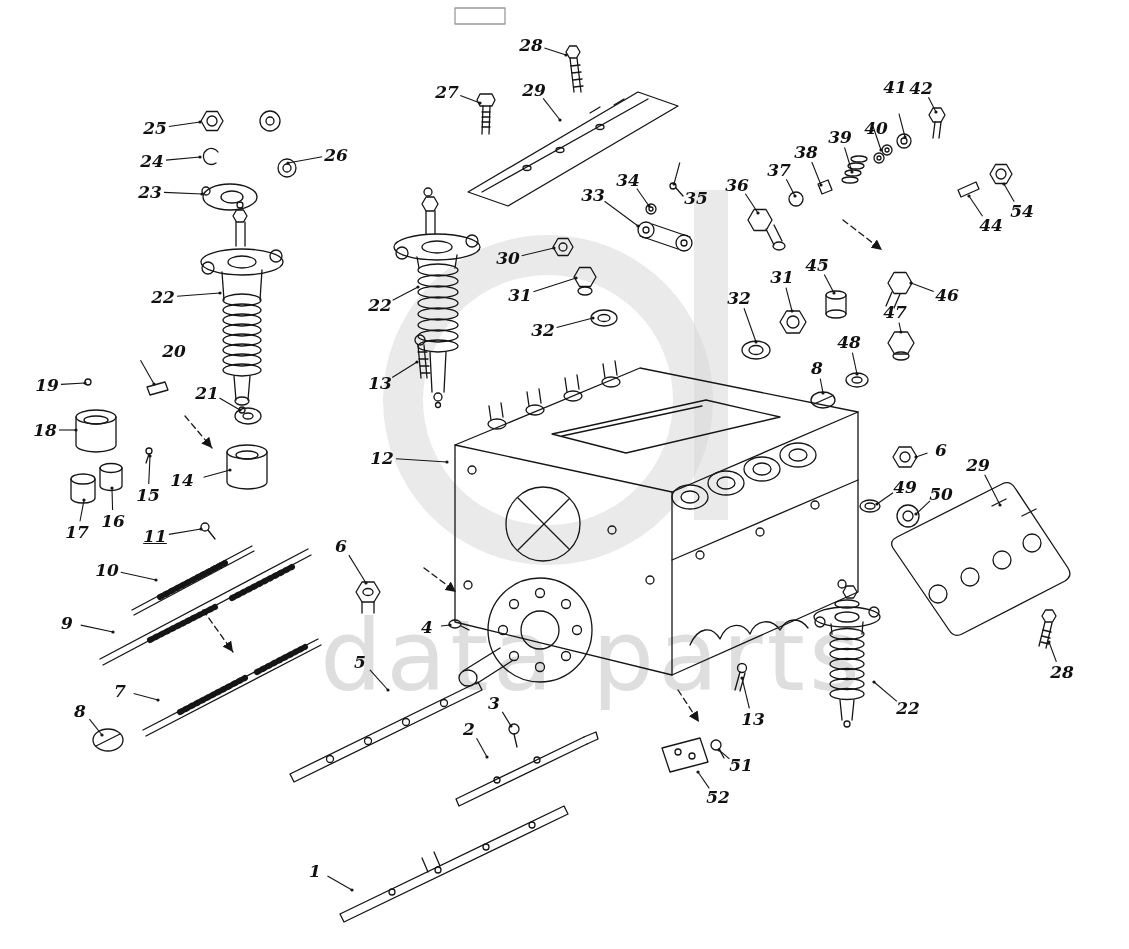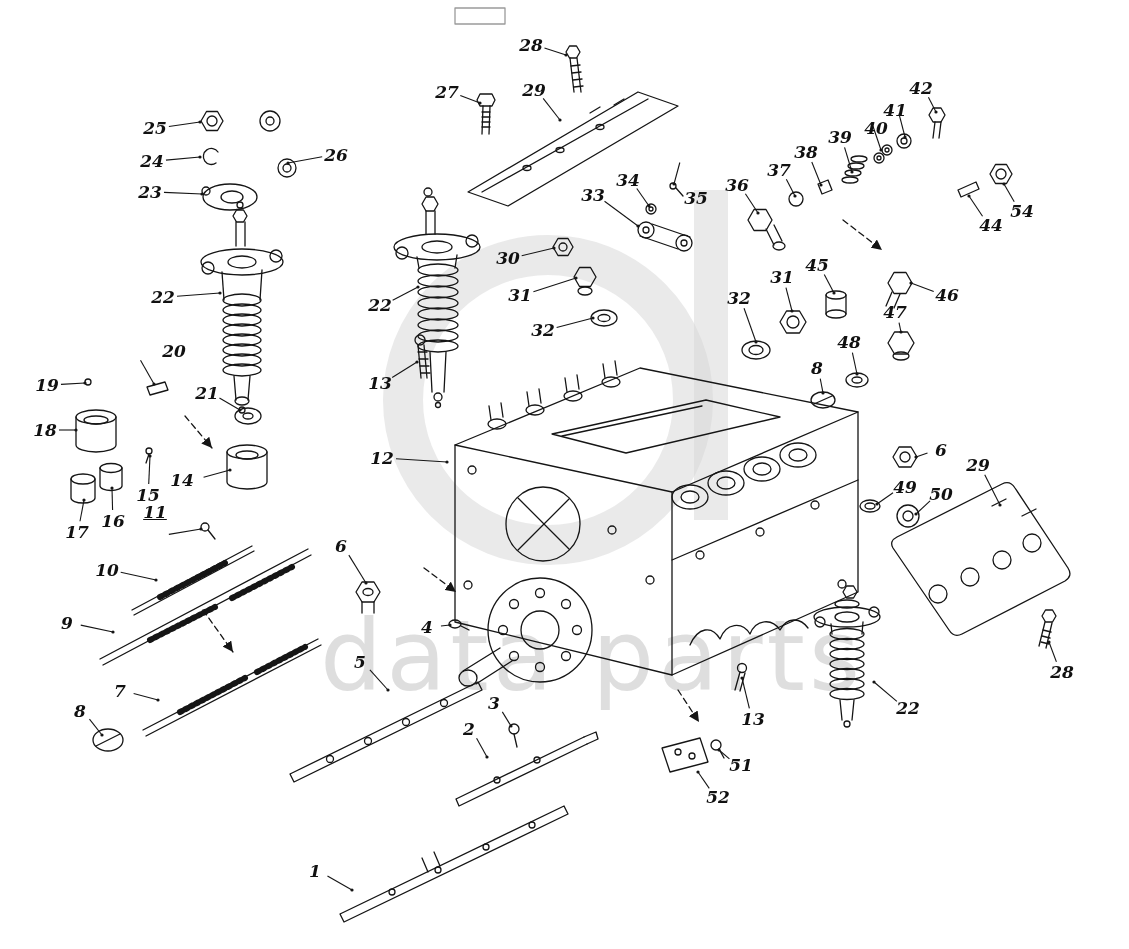--- a/index.html
+++ b/index.html
@@ -491,21 +491,21 @@
       <circle cx="698" cy="772" r="1.6"></circle>
       <line x1="327.45393825400953" y1="876.0248515349189" x2="352" y2="890"></line>
       <circle cx="352" cy="890" r="1.6"></circle>
     </svg>
 
   <div id="callout-layer">
       <div class="callout" style="left: 531px; top: 45px;">28</div>
       <div class="callout" style="left: 447px; top: 92px;">27</div>
       <div class="callout" style="left: 534px; top: 90px;">29</div>
       <div class="callout" style="left: 921px; top: 88px;">42</div>
-      <div class="callout" style="left: 895px; top: 110px;">41</div>
+      <div class="callout" style="left: 895px; top: 87px;">41</div>
       <div class="callout" style="left: 868px; top: 128px; margin-left: 8px;">40</div>
       <div class="callout" style="left: 840px; top: 137px;">39</div>
       <div class="callout" style="left: 806px; top: 152px;">38</div>
       <div class="callout" style="left: 779px; top: 170px;">37</div>
       <div class="callout" style="left: 737px; top: 185px;">36</div>
       <div class="callout" style="left: 696px; top: 152px; margin-top: 46px;">35</div>
       <div class="callout" style="left: 628px; top: 180px;">34</div>
       <div class="callout" style="left: 593px; top: 195px; font-style: italic;">33</div>
       <div class="callout" style="left: 155px; top: 128px;">25</div>
       <div class="callout" style="left: 152px; top: 161px;">24</div>
@@ -528,21 +528,21 @@
       <div class="callout" style="left: 380px; top: 383px;">13</div>
       <div class="callout" style="left: 133px; top: 351px; margin-left: 41px;">20</div>
       <div class="callout" style="left: 47px; top: 385px;">19</div>
       <div class="callout" style="left: 207px; top: 393px;">21</div>
       <div class="callout" style="left: 45px; top: 430px;">18</div>
       <div class="callout" style="left: 382px; top: 458px;">12</div>
       <div class="callout" style="left: 182px; top: 480px;">14</div>
       <div class="callout" style="left: 148px; top: 495px;">15</div>
       <div class="callout" style="left: 113px; top: 521px;">16</div>
       <div class="callout" style="left: 77px; top: 532px;">17</div>
-      <div class="callout" style="left: 155px; top: 512px; text-decoration: underline;">11</div>
+      <div class="callout" style="left: 155px; top: 536px; text-decoration: underline;">11</div>
       <div class="callout" style="left: 941px; top: 450px;">6</div>
       <div class="callout" style="left: 905px; top: 487px;">49</div>
       <div class="callout" style="left: 941px; top: 494px;">50</div>
       <div class="callout" style="left: 978px; top: 465px;">29</div>
       <div class="callout" style="left: 107px; top: 570px;">10</div>
       <div class="callout" style="left: 67px; top: 623px;">9</div>
       <div class="callout" style="left: 341px; top: 546px;">6</div>
       <div class="callout" style="left: 427px; top: 627px;">4</div>
       <div class="callout" style="left: 360px; top: 662px;">5</div>
       <div class="callout" style="left: 120px; top: 691px;">7</div>

